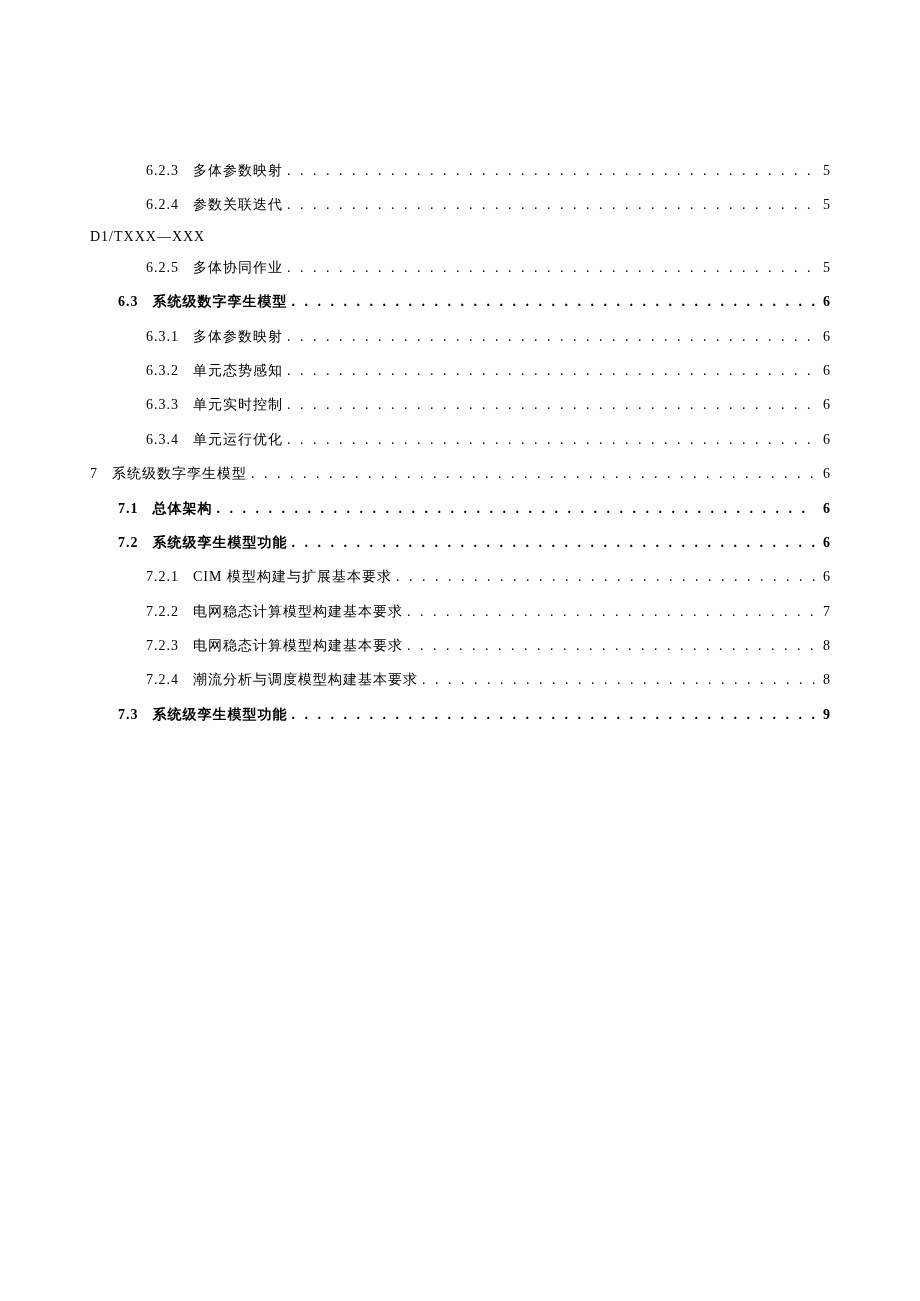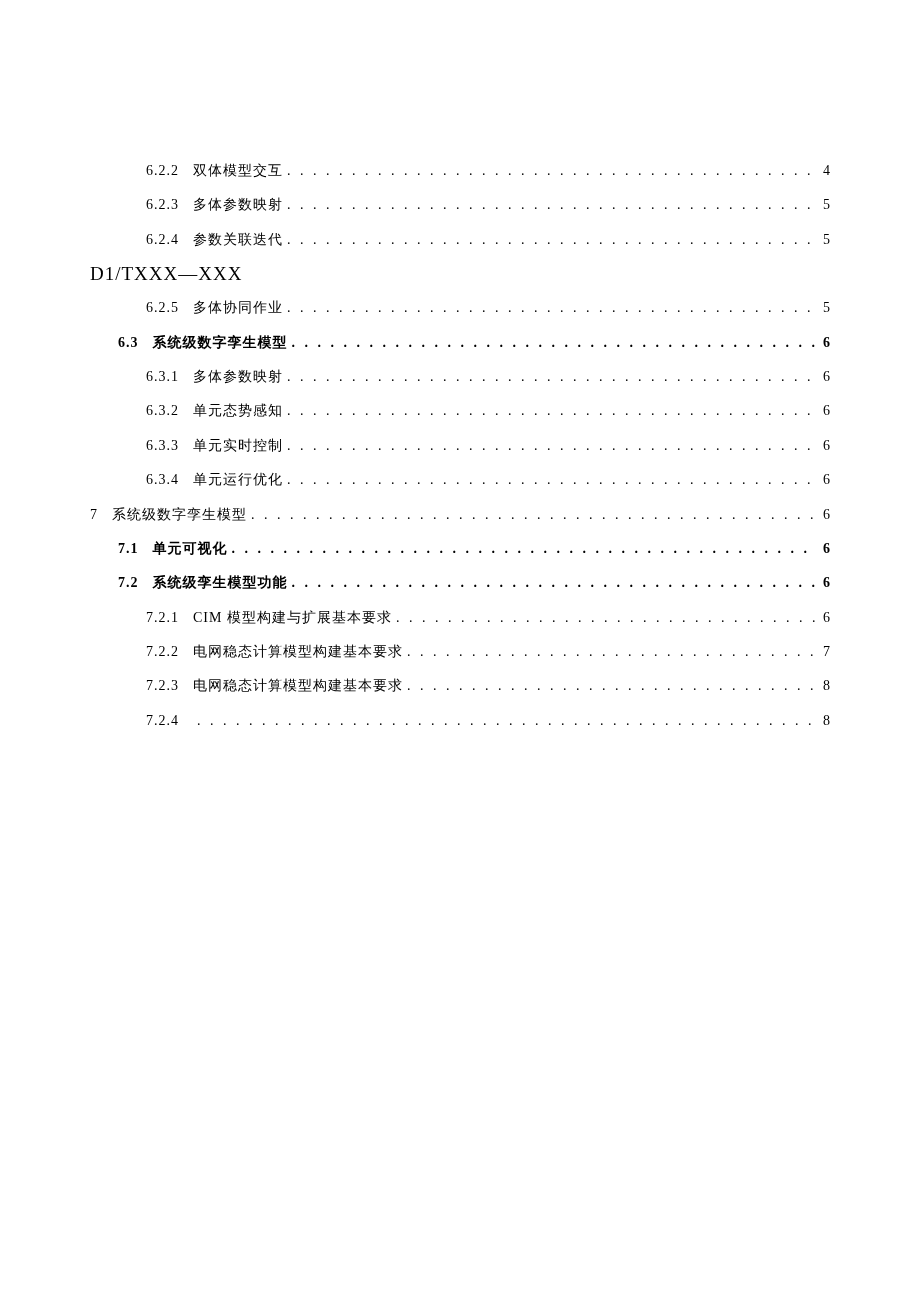--- a/index.html
+++ b/index.html
@@ -34,37 +34,31 @@
       color: #000;
     }
     .toc-dots::after {
       content: ". . . . . . . . . . . . . . . . . . . . . . . . . . . . . . . . . . . . . . . . . . . . . . . . . . . . . . . . . . . . . . . . . . . . . . . . . . . . . . . . . . . . . . . . . . . . . . . . . . . . . . . . . . . . . . . . . . . . . . . .";
     }
     .toc-page {
       padding-left: 4px;
     }
     .doc-code {
       margin: 4px 0 12px 0;
-      font-size: 19px;
+      font-size: 14px;
       letter-spacing: 1px;
     }
     .indent-0 { padding-left: 0px; }
     .indent-1 { padding-left: 28px; font-weight: bold; }
     .indent-2 { padding-left: 56px; }
   </style>
 </head>
 <body>
 
 <div id="toc-container">
-    <div class="toc-line indent-2">
-      <span class="toc-num">6.2.2</span>
-      <span class="toc-title">双体模型交互</span>
-      <span class="toc-dots"></span>
-      <span class="toc-page">4</span>
-    </div>
     <div class="toc-line indent-2">
       <span class="toc-num">6.2.3</span>
       <span class="toc-title">多体参数映射</span>
       <span class="toc-dots"></span>
       <span class="toc-page">5</span>
     </div>
     <div class="toc-line indent-2">
       <span class="toc-num">6.2.4</span>
       <span class="toc-title">参数关联迭代</span>
       <span class="toc-dots"></span>
@@ -108,21 +102,21 @@
       <span class="toc-page">6</span>
     </div>
     <div class="toc-line indent-0">
       <span class="toc-num">7</span>
       <span class="toc-title">系统级数字孪生模型</span>
       <span class="toc-dots"></span>
       <span class="toc-page">6</span>
     </div>
     <div class="toc-line indent-1">
       <span class="toc-num">7.1</span>
-      <span class="toc-title">单元可视化</span>
+      <span class="toc-title">总体架构</span>
       <span class="toc-dots"></span>
       <span class="toc-page">6</span>
     </div>
     <div class="toc-line indent-1">
       <span class="toc-num">7.2</span>
       <span class="toc-title">系统级孪生模型功能</span>
       <span class="toc-dots"></span>
       <span class="toc-page">6</span>
     </div>
     <div class="toc-line indent-2">
@@ -138,16 +132,23 @@
       <span class="toc-page">7</span>
     </div>
     <div class="toc-line indent-2">
       <span class="toc-num">7.2.3</span>
       <span class="toc-title">电网稳态计算模型构建基本要求</span>
       <span class="toc-dots"></span>
       <span class="toc-page">8</span>
     </div>
     <div class="toc-line indent-2">
       <span class="toc-num">7.2.4</span>
+      <span class="toc-title">潮流分析与调度模型构建基本要求</span>
       <span class="toc-dots"></span>
       <span class="toc-page">8</span>
+    </div>
+    <div class="toc-line indent-1">
+      <span class="toc-num">7.3</span>
+      <span class="toc-title">系统级孪生模型功能</span>
+      <span class="toc-dots"></span>
+      <span class="toc-page">9</span>
     </div>
   </div>
 
 </body></html>

